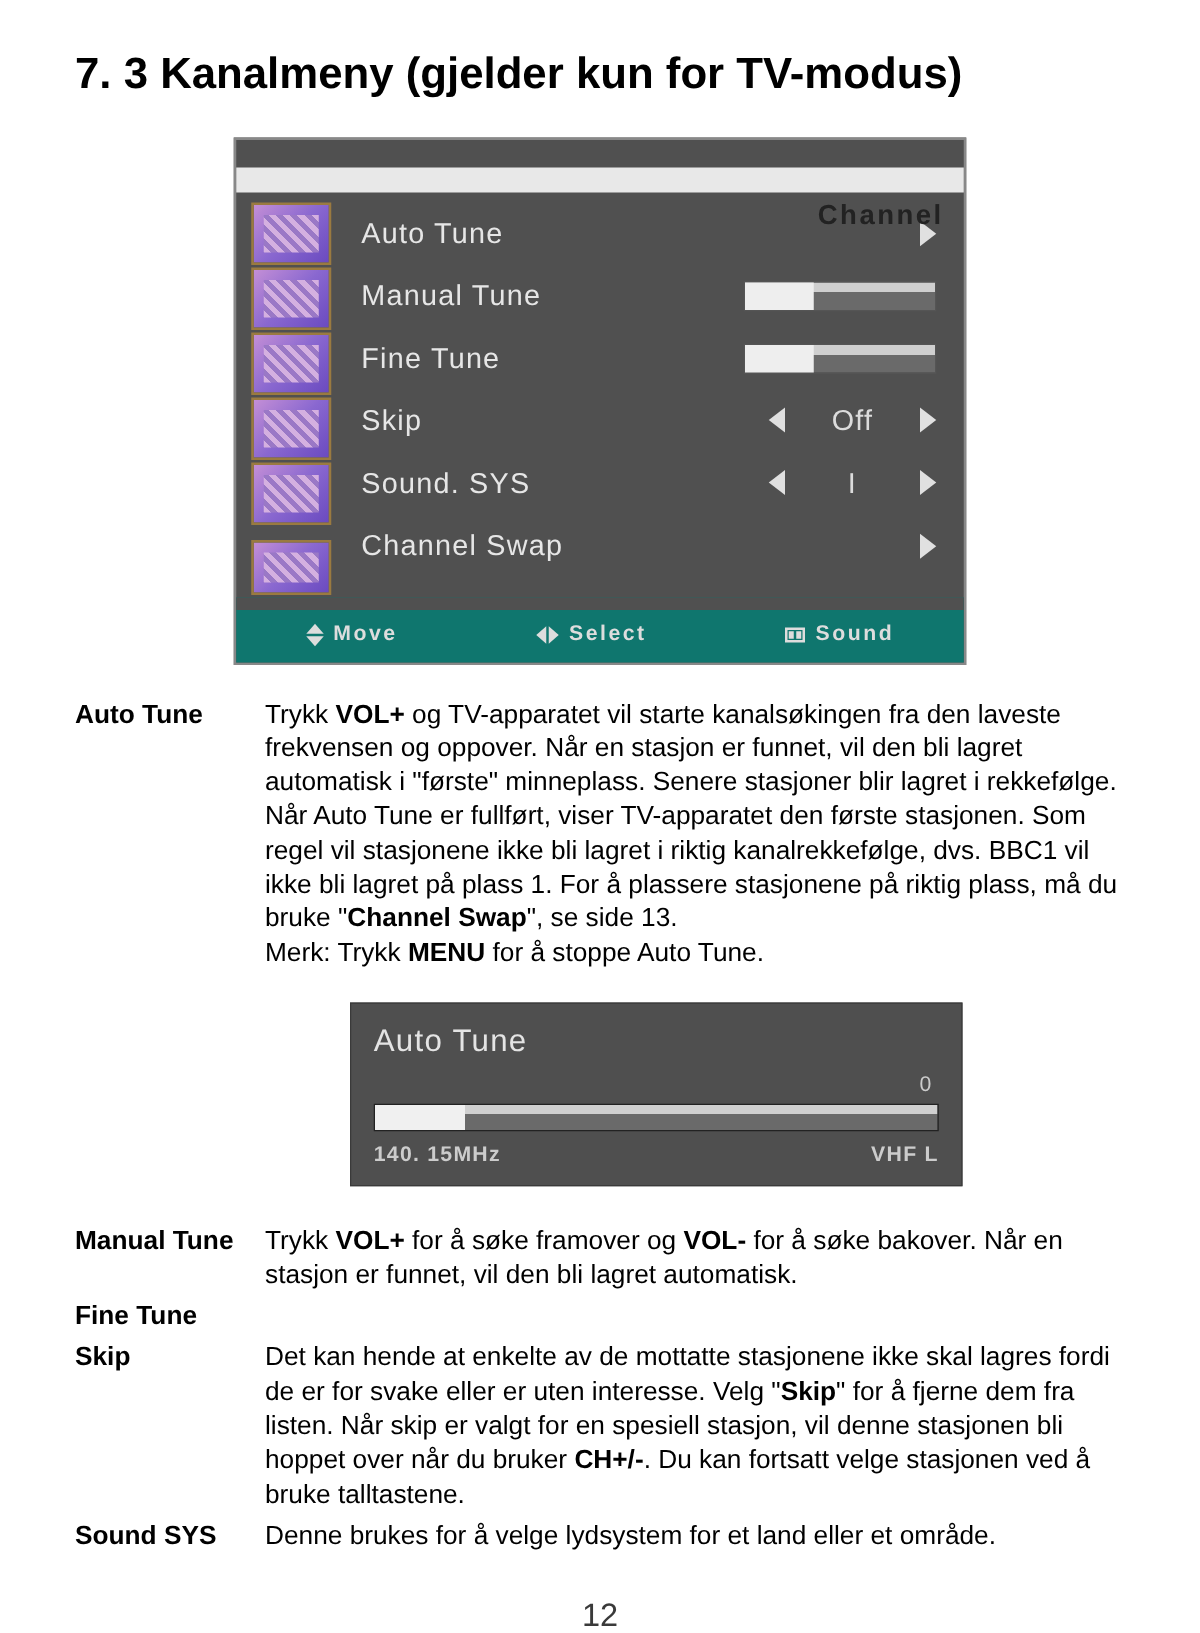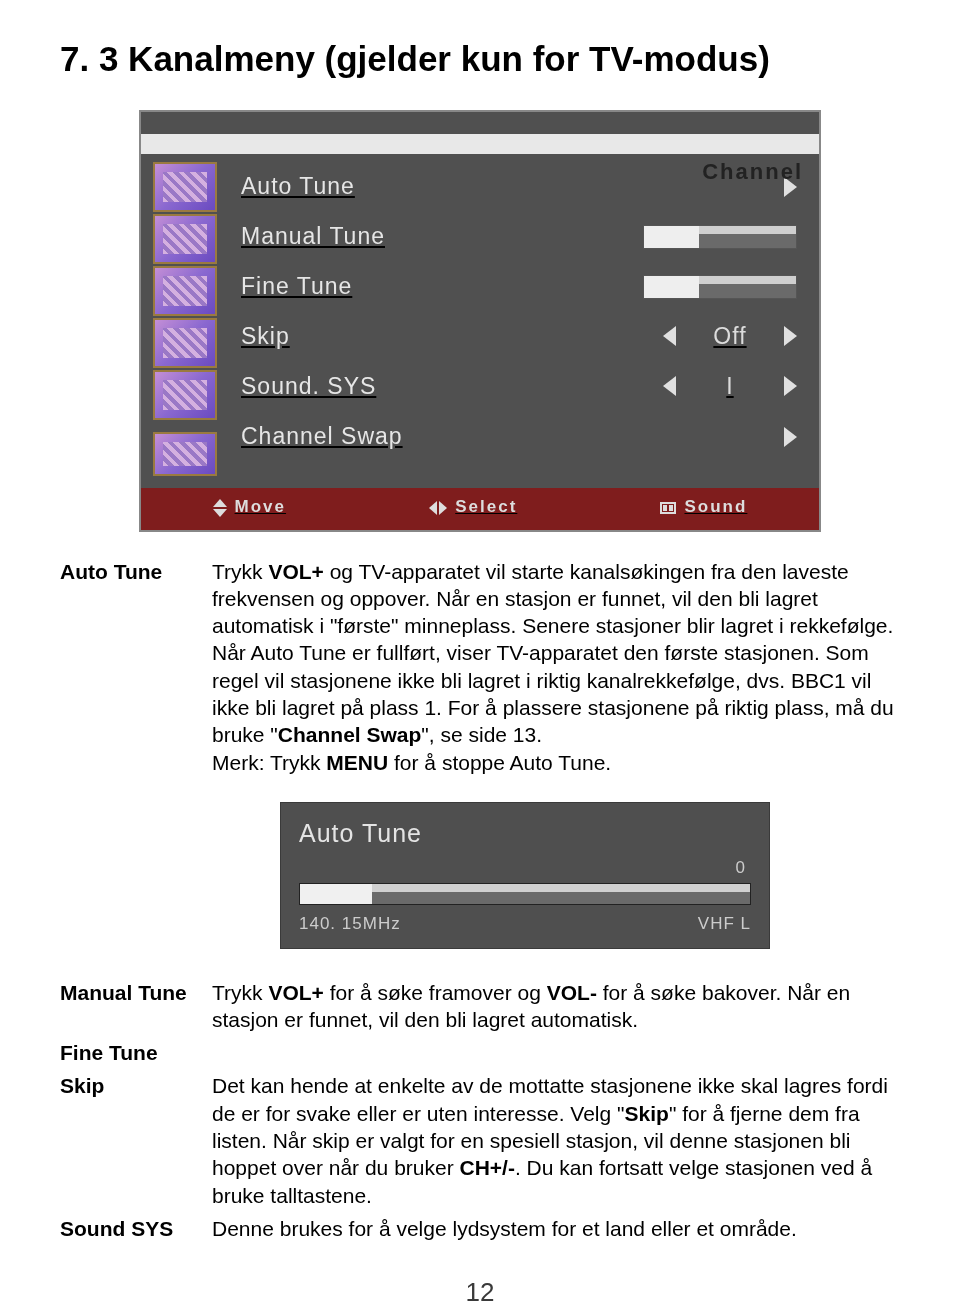--- a/index.html
+++ b/index.html
@@ -13,25 +13,24 @@
     font-size: 21px;
     line-height: 1.3;
   }
   .heading {
     font-weight: bold;
     font-size: 35px;
     margin-bottom: 28px;
   }
   
   .osd {
-    width: 682px;
+    width: 586px;
     margin: 0 auto 26px auto;
     border: 2px solid #888;
     background: #505050;
-    text-decoration: underline;
   }
   .osd-top {
     height: 42px;
     border-bottom: 20px solid #e8e8e8;
     position: relative;
   }
   .osd-title {
     position: absolute; right: 16px; top: 46px;
     color: #222; font-size: 22px; font-weight: bold; letter-spacing: 2px;
   }
@@ -71,21 +70,21 @@
   .tri-l { width:0;height:0;border-top:10px solid transparent;border-bottom:10px solid transparent;border-right:13px solid #e0e0e0;}
   .field-box {
     width: 154px; height: 24px;
     background: linear-gradient(#cfcfcf 35%, #6a6a6a 35%);
     border: 1px solid #555;
   }
   .field-box.half::before{content:"";display:block;height:100%;width:36%;background:#eee;}
   .osd-valtext{ color:#dcdcdc; min-width:40px; text-align:center;}
   .osd-foot{
     height: 30px;
-    background:#7f1d1d;
+    background:#0f766e;
     color:#ddd;
     display:flex;align-items:center;justify-content:space-around;
     font-weight:bold;font-size:17px;letter-spacing:2px;
     border-top: 10px solid #505050;
     padding: 20px 0 22px 0;
   }
   .foot-item{display:flex;align-items:center;gap:8px;}
   .ud-arrows{display:flex;flex-direction:column;gap:2px;}
   .tri-u{width:0;height:0;border-left:7px solid transparent;border-right:7px solid transparent;border-bottom:8px solid #ddd;}
   .tri-d{width:0;height:0;border-left:7px solid transparent;border-right:7px solid transparent;border-top:8px solid #ddd;}
@@ -106,21 +105,21 @@
   
   .at-box{
     width: 490px; margin: 26px 0 30px 220px;
     background:#4f4f4f; border:1px solid #3a3a3a;
     padding: 14px 18px 12px 18px;
   }
   .at-title{ color:#e4e4e4; font-size:25px; letter-spacing:1px; margin-bottom:8px;}
   .at-row1{ display:flex;justify-content:flex-end;color:#ccc;font-size:17px;padding-right:6px;}
   .at-bar{ height:22px;border:1px solid #222;background:linear-gradient(#d0d0d0 38%,#6a6a6a 38%);margin:4px 0 8px 0;}
   .at-bar::before{content:"";display:block;height:100%;width:16%;background:#f0f0f0;}
-  .at-row2{ display:flex;justify-content:space-between;color:#ccc;font-size:17px;font-weight:normal;letter-spacing:1px;}
+  .at-row2{ display:flex;justify-content:space-between;color:#ccc;font-size:17px;font-weight:bold;letter-spacing:1px;}
 
   .page-num{
     text-align:center;font-size:26px;color:#3a3a3a;margin-top:34px;
   }
 </style>
 </head>
 <body>
 
 <div class="heading">7. 3 Kanalmeny (gjelder kun for TV-modus)</div>
 

